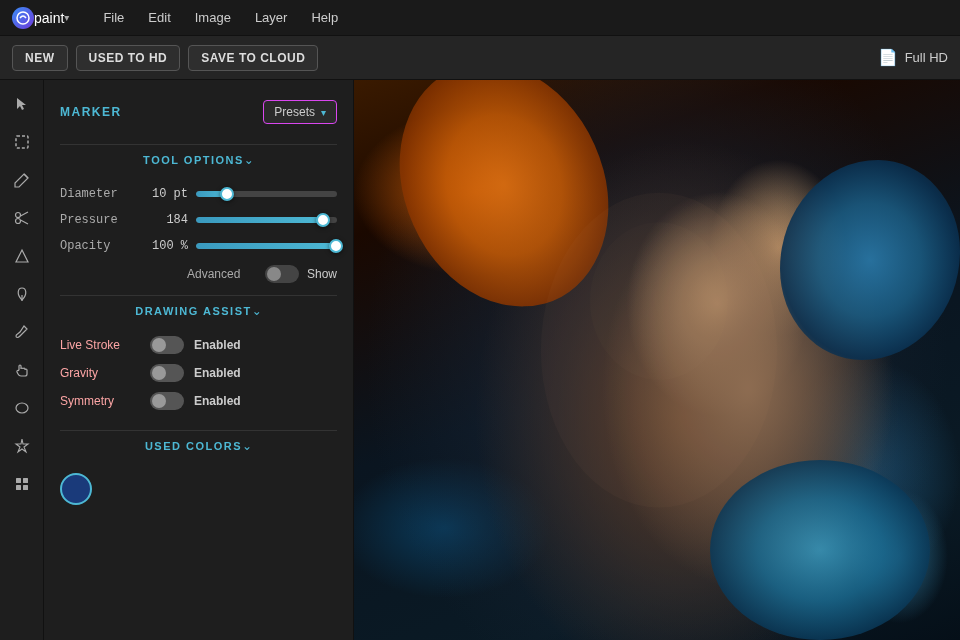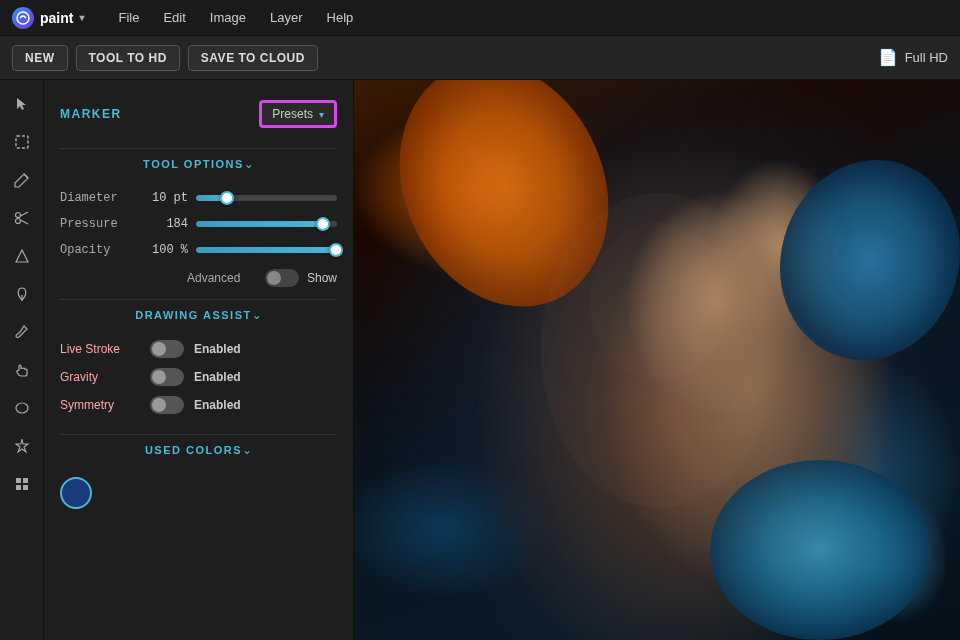--- a/index.html
+++ b/index.html
@@ -20,23 +20,22 @@
       background: #1a1a1a;
       display: flex;
       align-items: center;
       padding: 0 12px;
       gap: 16px;
       border-bottom: 1px solid #111;
     }
     .app-logo {
       display: flex;
       align-items: center;
-      gap: 6px;
       color: #fff;
-      font-weight: 700;
+      font-weight: 400;
       font-size: 14px;
     }
     .logo-icon {
       width: 22px;
       height: 22px;
       background: linear-gradient(135deg, #3a8ef6, #6e3adb);
       border-radius: 50%;
       display: flex;
       align-items: center;
       justify-content: center;
@@ -216,21 +215,21 @@
       font-size: 12px;
       font-weight: 700;
       letter-spacing: 1.5px;
       text-transform: uppercase;
     }
     .presets-dropdown {
       display: flex;
       align-items: center;
       gap: 6px;
       background: #2a2a2a;
-      border: 3px solid #d946ef;
+      border: 1px solid #d946ef;
       border-radius: 4px;
       padding: 4px 10px;
       cursor: pointer;
       color: #ccc;
       font-size: 12px;
     }
     .presets-dropdown .arrow { color: #4db8d4; font-size: 10px; }
 
     
     .section-header {
@@ -410,21 +409,21 @@
     <span class="menu-item">File</span>
     <span class="menu-item">Edit</span>
     <span class="menu-item">Image</span>
     <span class="menu-item">Layer</span>
     <span class="menu-item">Help</span>
   </div>
 </div>
 
 <div class="toolbar">
   <button class="toolbar-btn">NEW</button>
-  <button class="toolbar-btn">TOOL TO HD</button>
+  <button class="toolbar-btn">USED TO HD</button>
   <button class="toolbar-btn">SAVE TO CLOUD</button>
   <div class="full-hd-btn">
     <span class="file-icon">📄</span>
     <span>Full HD</span>
   </div>
 </div>
 
 <div class="main-area">
 
   <div class="left-icons">

